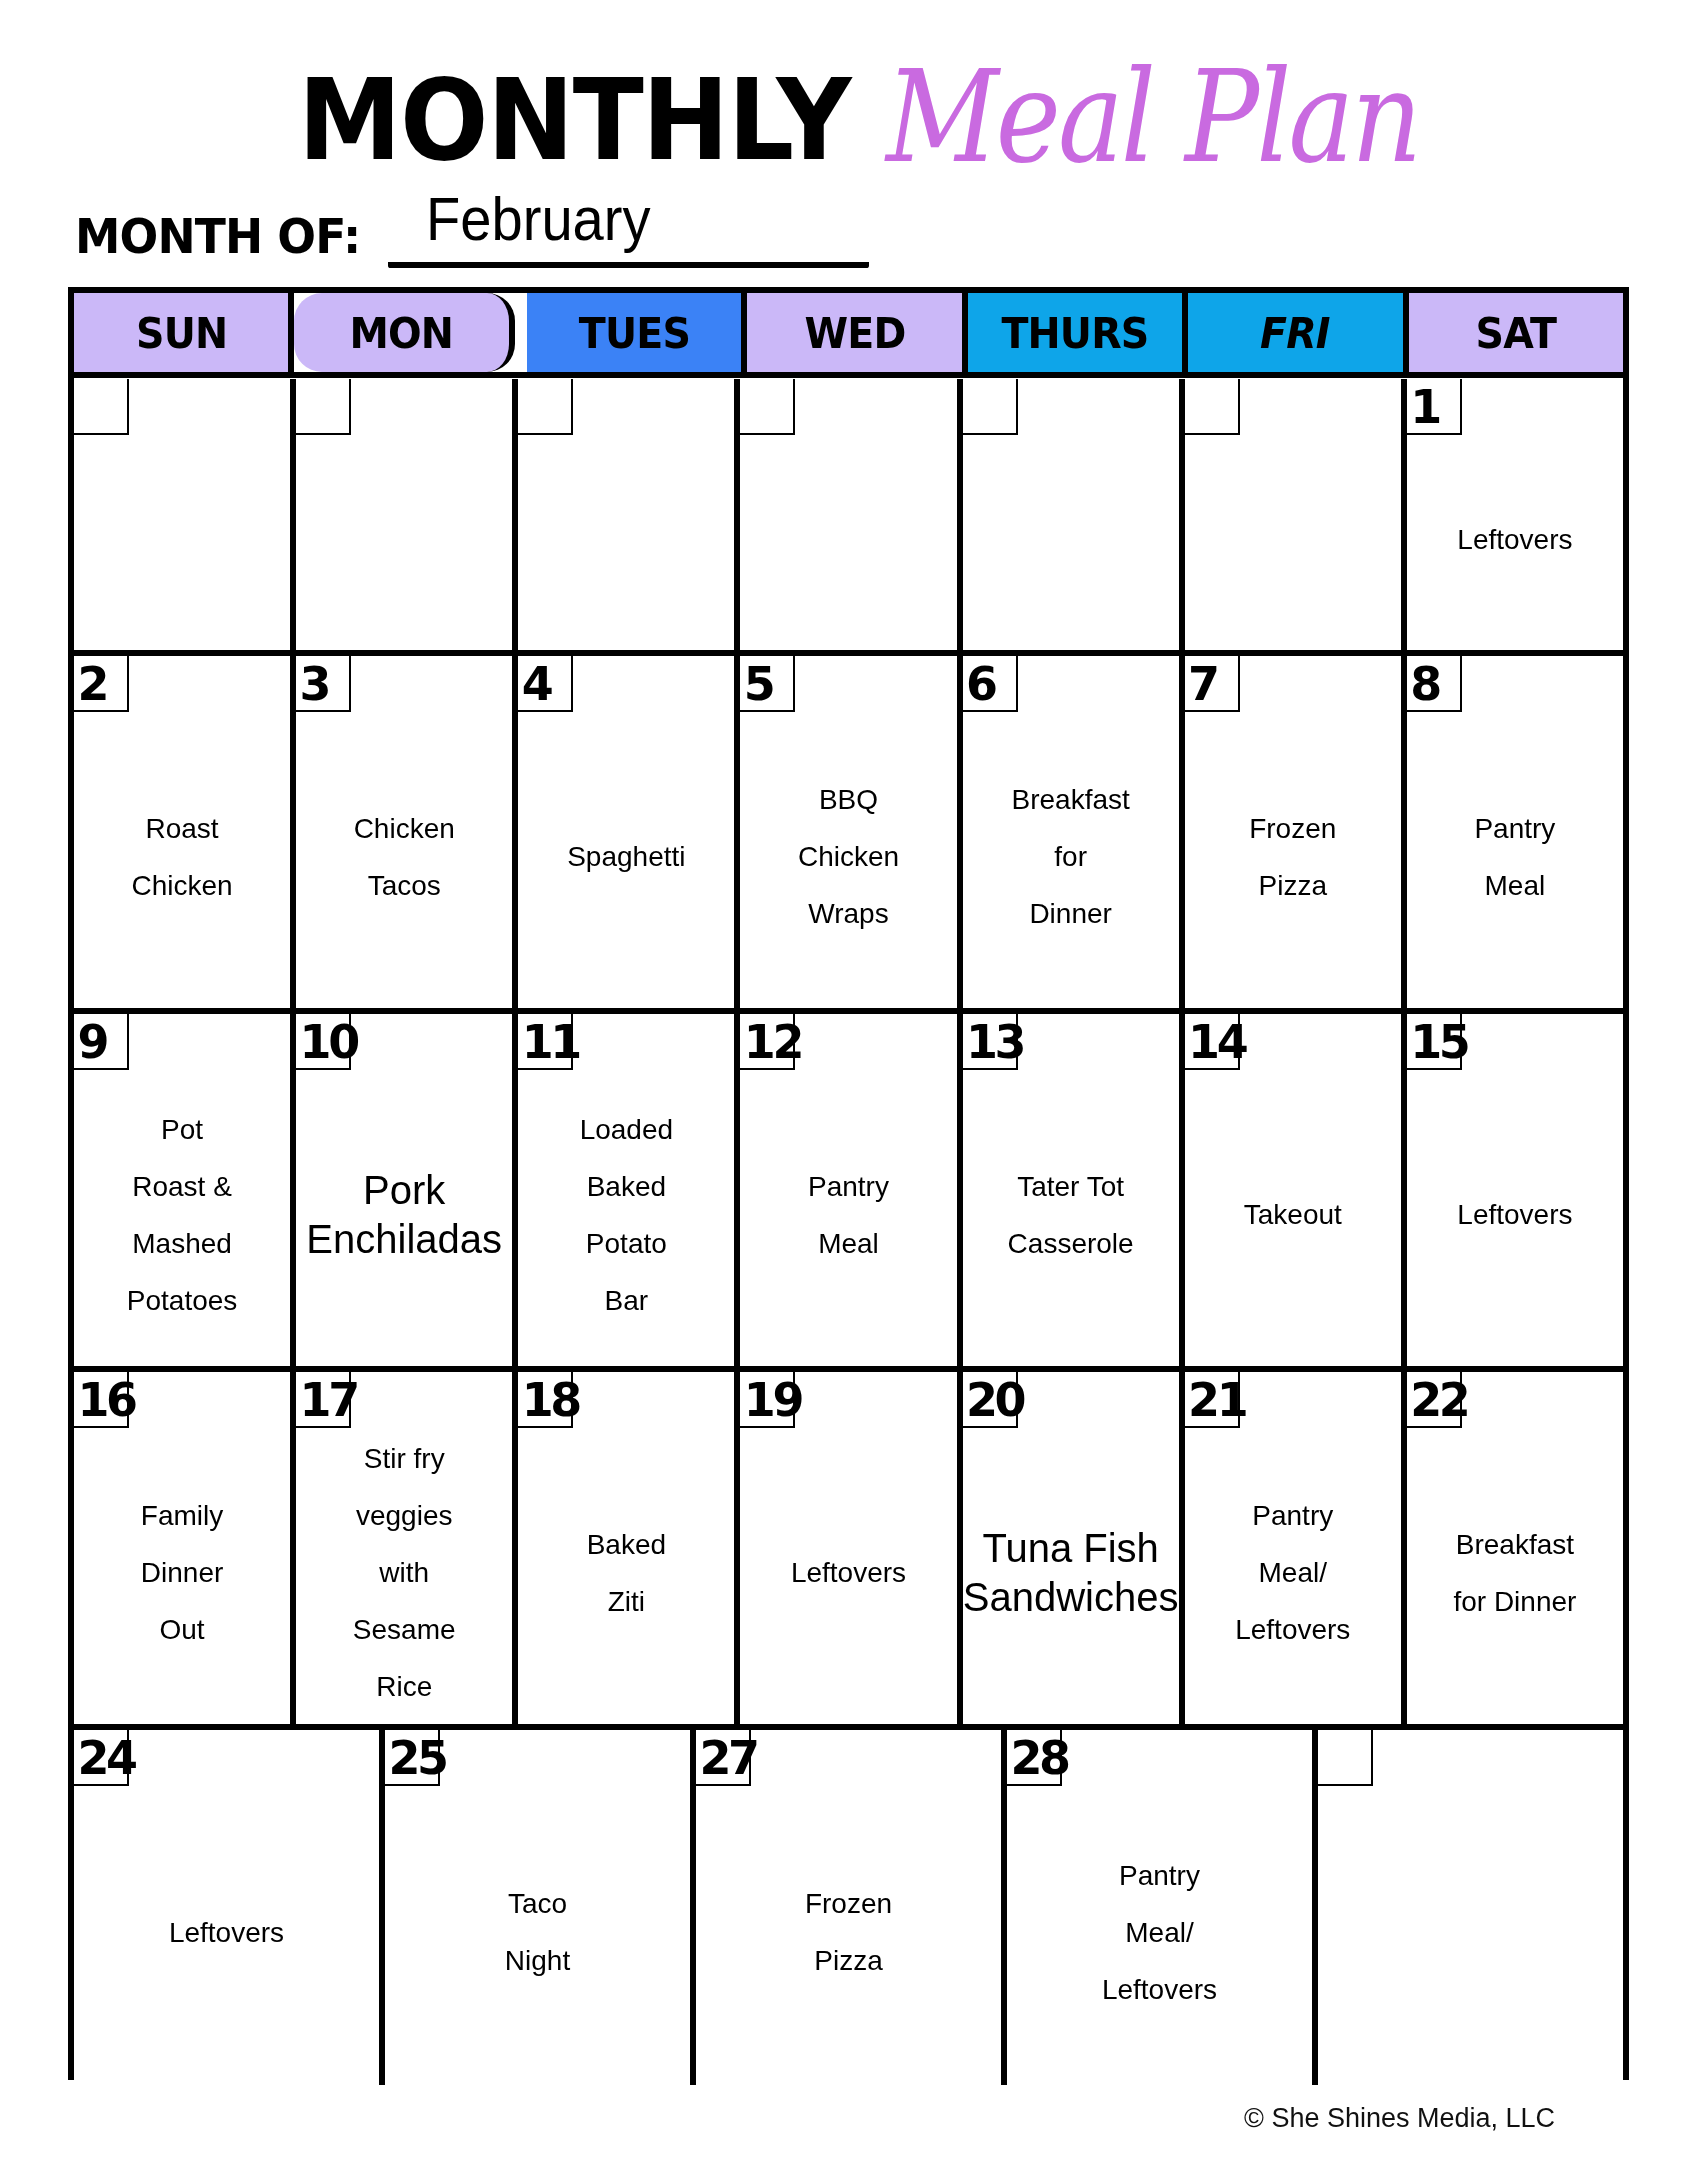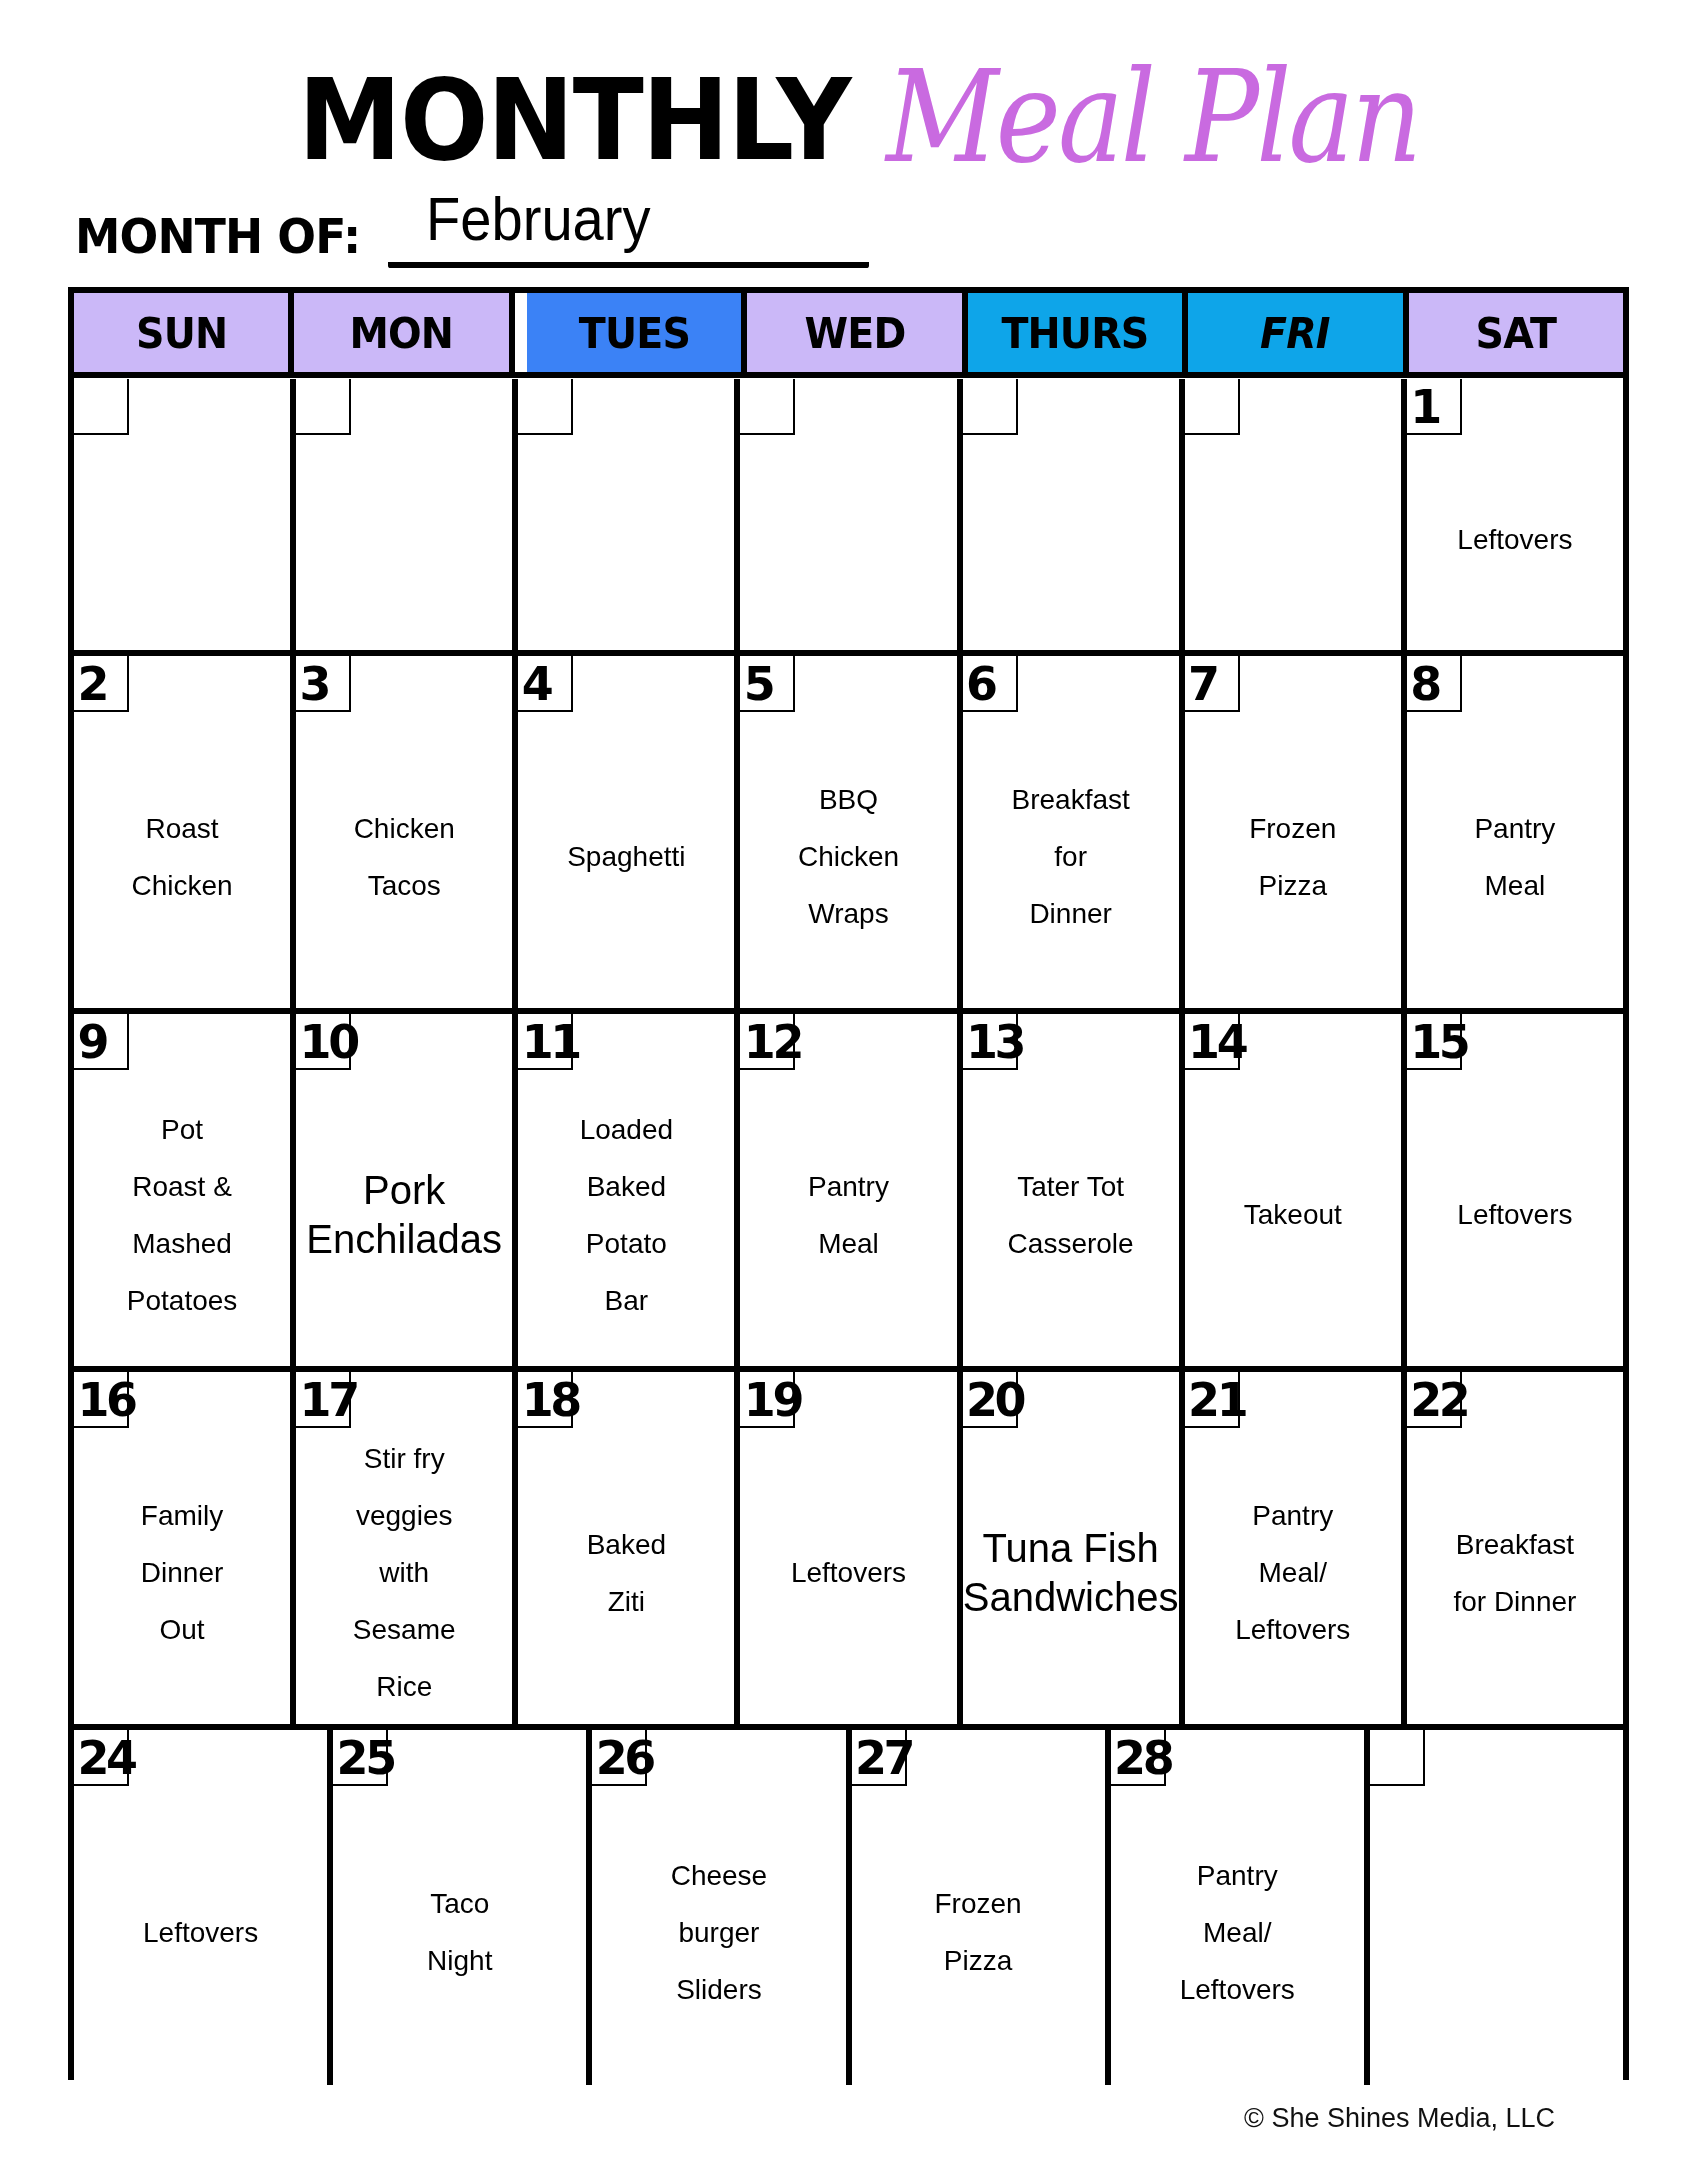--- a/index.html
+++ b/index.html
@@ -211,21 +211,21 @@
   <div class="month-field">
     <span class="month-value">February</span>
   </div>
 </div>
 
 <div class="calendar">
   <div class="cal-header">
     <div class="hcell" style="background: rgb(203, 184, 248);">
         <span>SUN</span>
       </div>
-    <div class="hcell" style="background: rgb(203, 184, 248);">
+    <div class="hcell" style="background: rgb(203, 184, 248); border-radius: 28px;">
         <span>MON</span>
       </div>
     <div class="hcell" style="background: #3b82f6; margin-left: 12px;">
         <span>TUES</span>
       </div>
     <div class="hcell" style="background: rgb(203, 184, 248);">
         <span>WED</span>
       </div>
     <div class="hcell" style="background: #0ea5e9;">
         <span>THURS</span>
@@ -396,26 +396,20 @@
       <div class="day">
           <div class="day-num">24</div>
           <div class="meal">Leftovers</div>
         </div>
       <div class="day">
           <div class="day-num">25</div>
           <div class="meal">Taco
 Night</div>
         </div>
       <div class="day">
-          <div class="day-num">26</div>
-          <div class="meal">Cheese
-burger
-Sliders</div>
-        </div>
-      <div class="day">
           <div class="day-num">27</div>
           <div class="meal">Frozen
 Pizza</div>
         </div>
       <div class="day">
           <div class="day-num">28</div>
           <div class="meal">Pantry
 Meal/
 Leftovers</div>
         </div>

